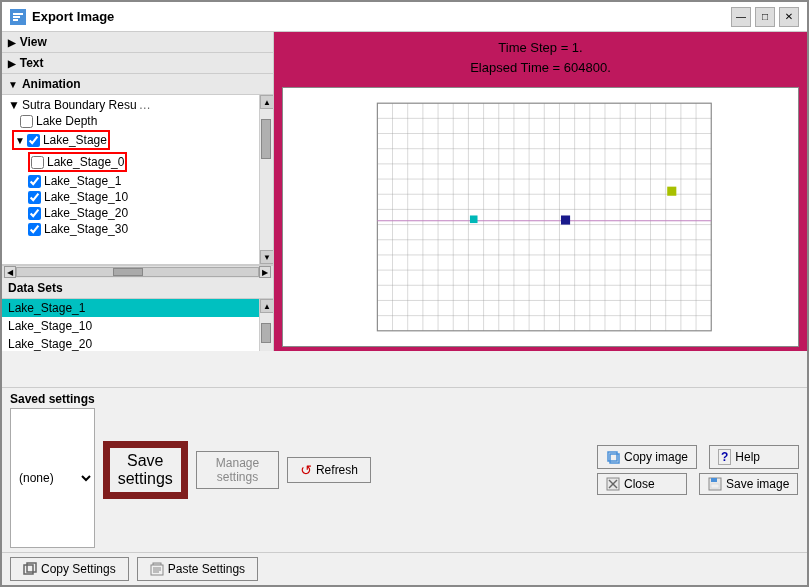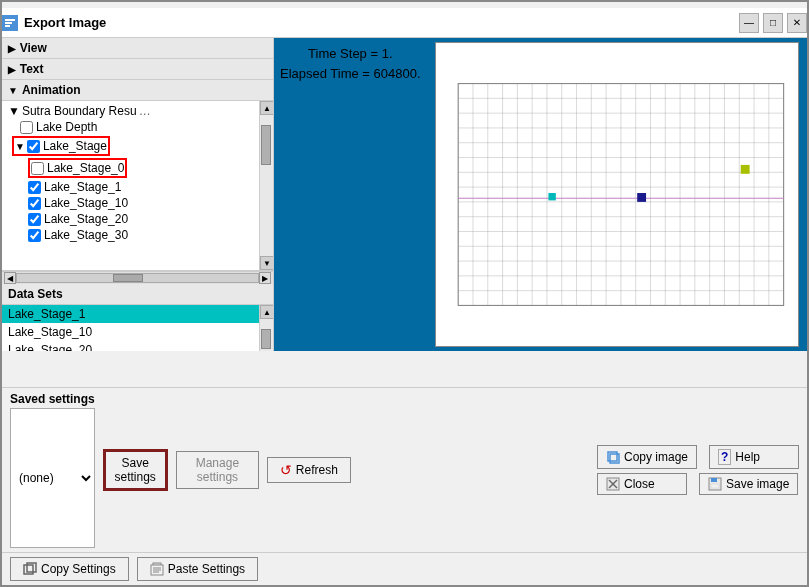--- a/index.html
+++ b/index.html
@@ -17,24 +17,23 @@
       background: #f0f0f0;
       border: 2px solid #888;
       display: flex;
       flex-direction: column;
     }
     .title-bar {
       background: #fff;
       border-bottom: 1px solid #ccc;
       display: flex;
       align-items: center;
-      padding: 4px 0;
+      padding: 4px 8px;
       height: 30px;
       flex-shrink: 0;
-      margin-top: 6px;
     }
     .title-bar-icon {
       width: 16px;
       height: 16px;
       margin-right: 6px;
       background: #4a90d9;
       display: inline-block;
     }
     .title-bar-text {
       flex: 1;
@@ -161,21 +160,22 @@
     }
     .display-choice label {
       font-weight: bold;
       display: block;
       margin-bottom: 2px;
     }
     
     .right-panel {
       flex: 1;
       display: flex;
-      background: #0369a1;
+      flex-direction: column;
+      background: #be185d;
       overflow: hidden;
     }
     .chart-title {
       text-align: center;
       padding: 6px;
       font-size: 13px;
       line-height: 1.5;
     }
     .chart-area {
       flex: 1;
@@ -205,24 +205,24 @@
     .settings-select {
       flex: 0 0 140px;
       padding: 2px 4px;
       border: 1px solid #aaa;
       background: #fff;
       font-size: 12px;
       height: 24px;
     }
     .btn-save-settings {
       background: #f0f0f0;
-      border: 3px solid #7f1d1d;
+      border: 7px solid #7f1d1d;
       padding: 4px 8px;
       cursor: pointer;
-      font-size: 12px;
+      font-size: 16px;
       text-align: center;
       min-width: 65px;
     }
     .btn-manage-settings {
       background: #f0f0f0;
       border: 1px solid #888;
       padding: 4px 19px;
       cursor: pointer;
       font-size: 12px;
       text-align: center;

